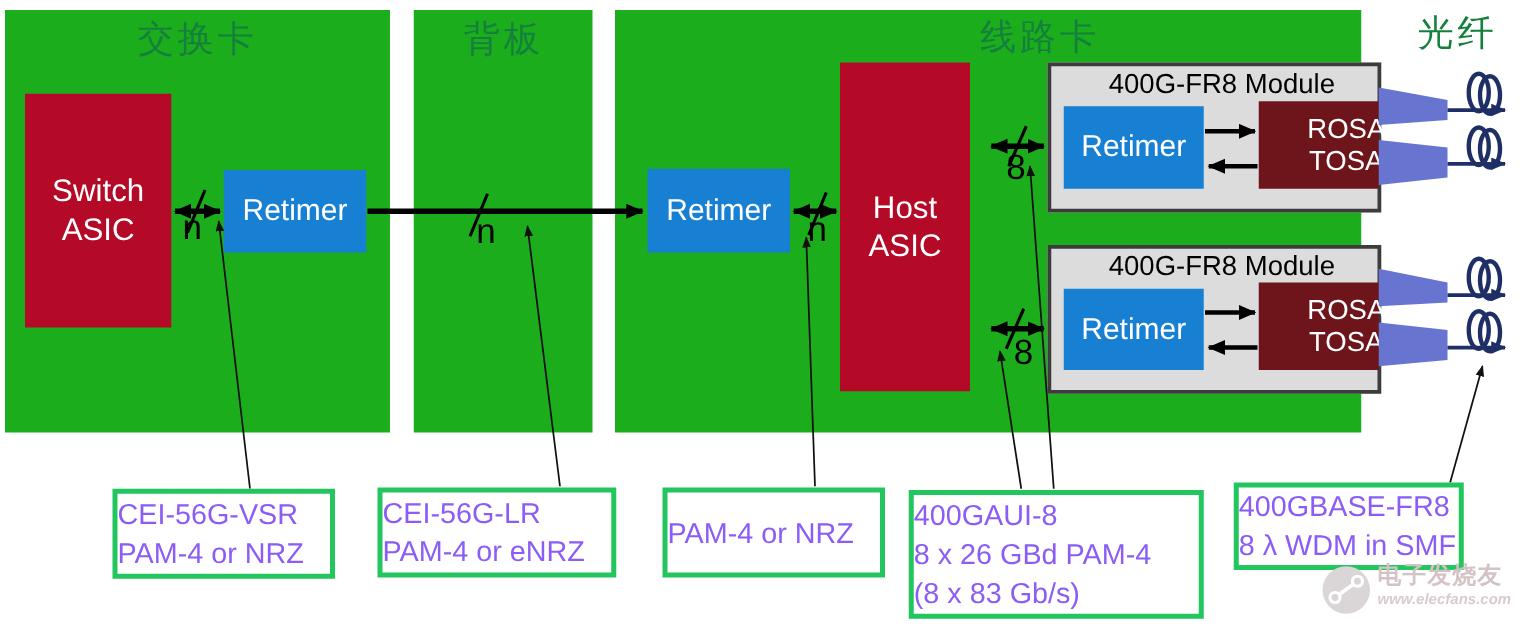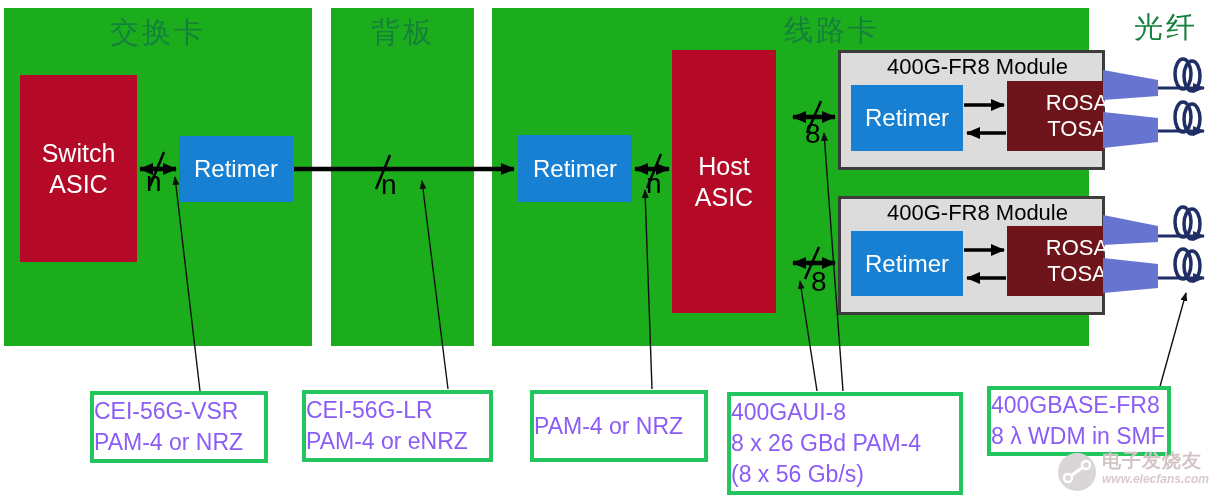--- a/index.html
+++ b/index.html
@@ -177,21 +177,21 @@
   <div class="callout" style="left:302px;top:390px;width:191px;height:72px">
     <div>CEI-56G-LR</div>
     <div>PAM-4 or eNRZ</div>
   </div>
   <div class="callout" style="left:530px;top:390px;width:178px;height:72px">
     <div>PAM-4 or NRZ</div>
   </div>
   <div class="callout" style="left:727px;top:392px;width:236px;height:103px">
     <div>400GAUI-8</div>
     <div>8 x 26 GBd PAM-4</div>
-    <div>(8 x 56 Gb/s)</div>
+    <div>(8 x 83 Gb/s)</div>
   </div>
   <div class="callout" style="left:987px;top:386px;width:184px;height:70px">
     <div>400GBASE-FR8</div>
     <div>8 λ WDM in SMF</div>
   </div>
 
   <div class="wm">
     <svg width="42" height="42" viewBox="0 0 42 42">
       <circle cx="21" cy="22" r="19" fill="#dad5d6"></circle>
       <line x1="12" y1="28" x2="30" y2="15" stroke="#fff" stroke-width="3"></line>

